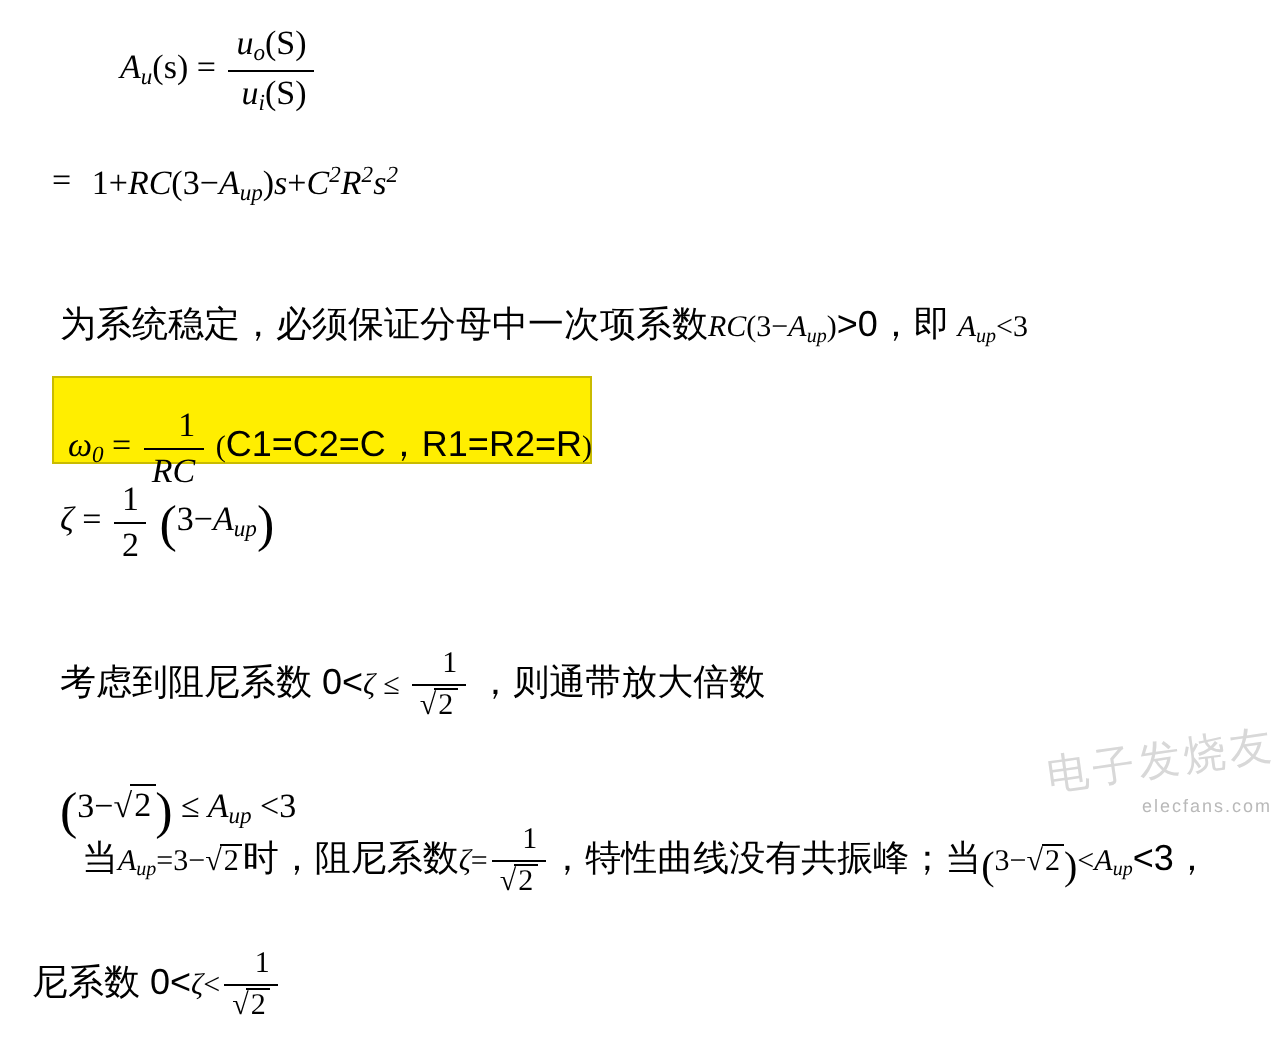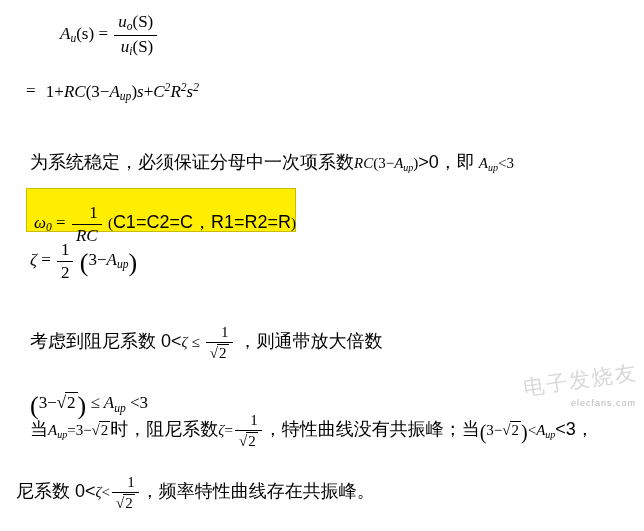--- a/index.html
+++ b/index.html
@@ -166,24 +166,24 @@
     <span class="cn">，则通带放大倍数</span>
   </div>
 
   <div class="row math big" style="left:30px; top:358px;margin-top:33px;">
     <span class="paren-big">(</span><span class="up">3</span><span class="up">−</span><span class="radic">√</span><span class="sqrt up">2</span><span class="paren-big">)</span>
     <span class="up">≤</span>
     <span class="math">A</span><span class="sub">up</span>
     <span class="up">&lt;3</span>
   </div>
 
-  <div class="row" style="left:30px; top:412px;">
+  <div class="row" style="left:41px; top:412px;">
     <span class="cn">当</span><span class="math" style="font-size:15px;">A</span><span class="sub" style="font-size:10px;">up</span><span class="up" style="font-size:15px;">=3</span><span class="up" style="font-size:15px;">−</span><span class="radic" style="font-size:15px;">√</span><span class="sqrt up" style="font-size:15px;">2</span><span class="cn">时，阻尼系数</span><span class="math" style="font-size:15px;">ζ</span><span class="up" style="font-size:15px;">=</span><span class="frac" style="font-size:15px;"><span class="num up">1</span><span class="den"><span class="radic">√</span><span class="sqrt up">2</span></span></span><span class="cn">，特性曲线没有共振峰；当</span><span class="paren-big" style="font-size:20px;">(</span><span class="up" style="font-size:15px;">3</span><span class="up" style="font-size:15px;">−</span><span class="radic" style="font-size:15px;">√</span><span class="sqrt up" style="font-size:15px;">2</span><span class="paren-big" style="font-size:20px;">)</span><span class="up" style="font-size:15px;">&lt;</span><span class="math" style="font-size:15px;">A</span><span class="sub" style="font-size:10px;">up</span><span class="cn">&lt;3，</span>
   </div>
 
   <div class="row" style="left:16px; top:474px;">
-    <span class="cn">尼系数 0&lt;</span><span class="math" style="font-size:15px;">ζ</span><span class="up" style="font-size:15px;">&lt;</span><span class="frac" style="font-size:15px;"><span class="num up">1</span><span class="den"><span class="radic">√</span><span class="sqrt up">2</span></span></span><span class="cn">，频率特性曲线存在共振峰。</span>
+    <span class="cn">尼系数 0&lt;</span><span class="math" style="font-size:15px;">ζ</span><span class="up" style="font-size:15px;">&lt;</span><span class="frac" style="font-size:15px;"><span class="num up">1</span><span class="den"><span class="radic">√</span><span class="sqrt up">2</span></span></span>
   </div>
 
   <div class="watermark">电子发烧友</div>
   <div class="watermark-sub">elecfans.com</div>
 
 </div>
 
 </body></html>

